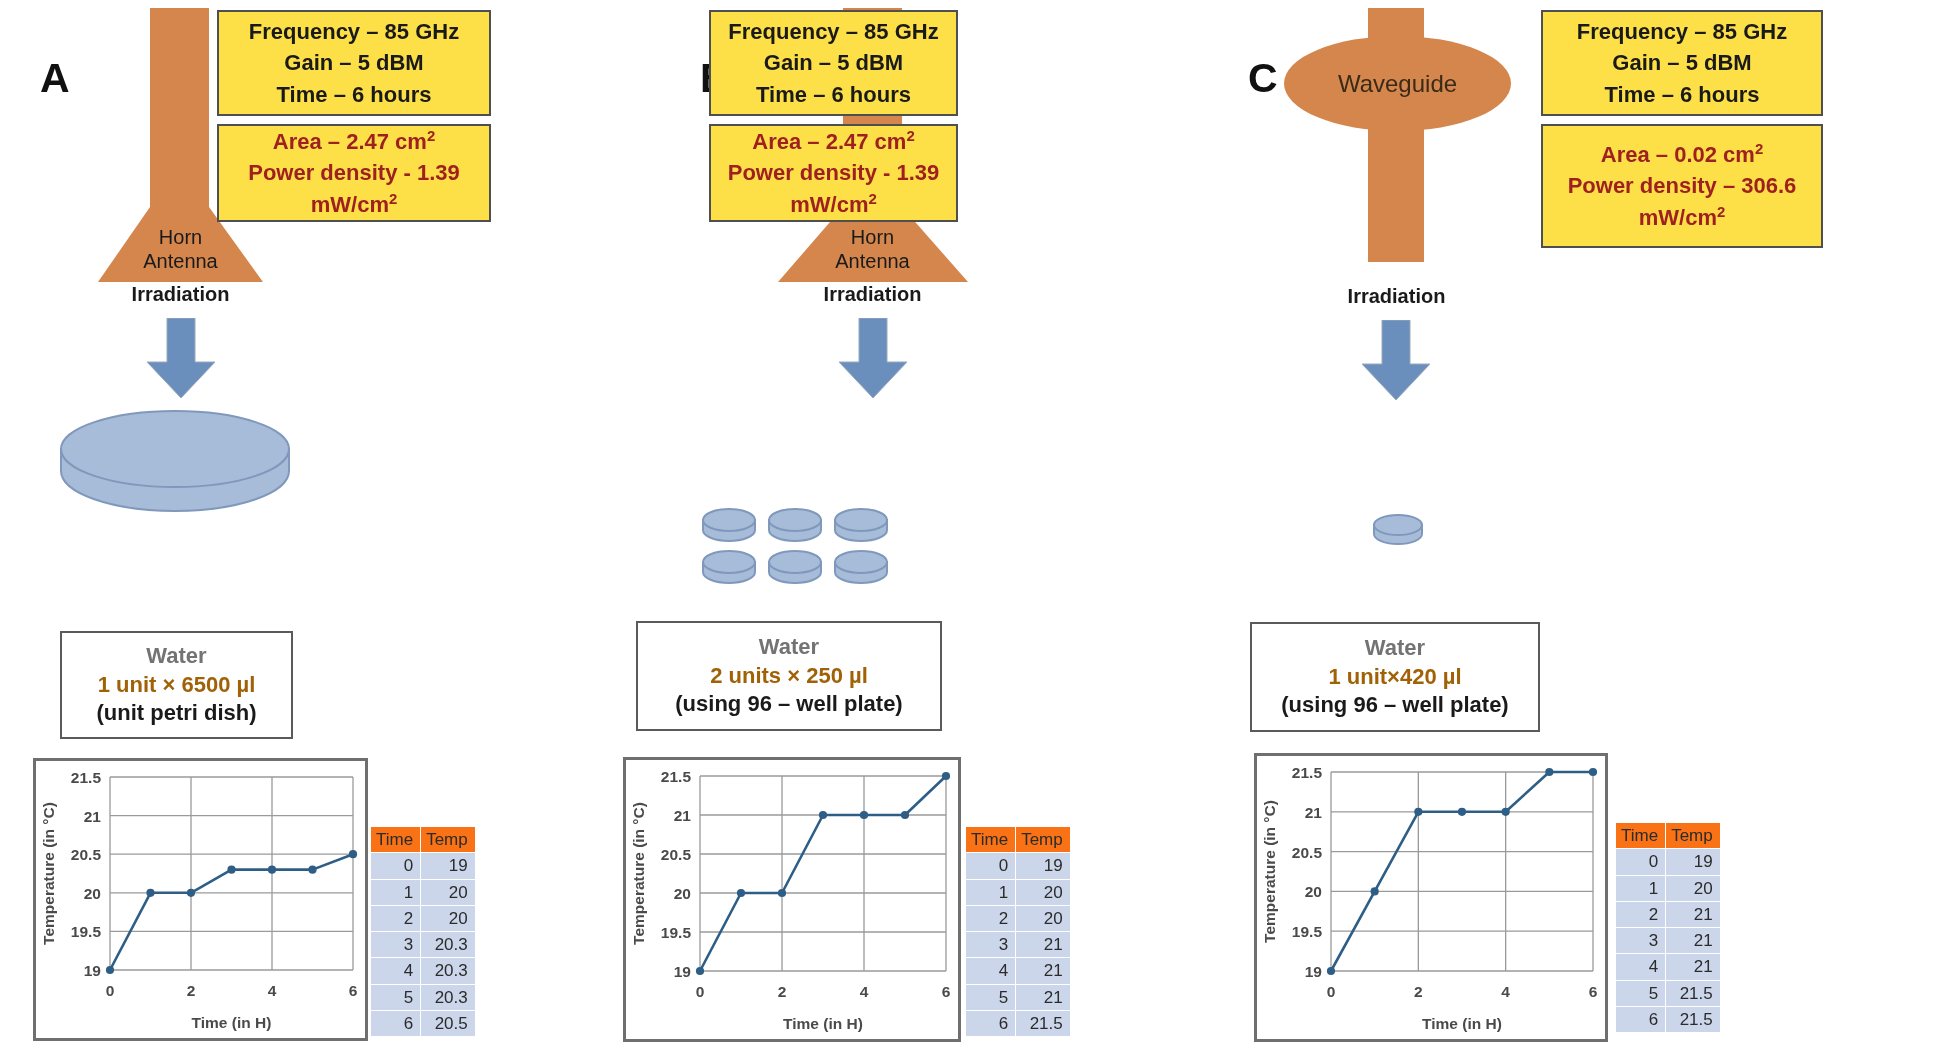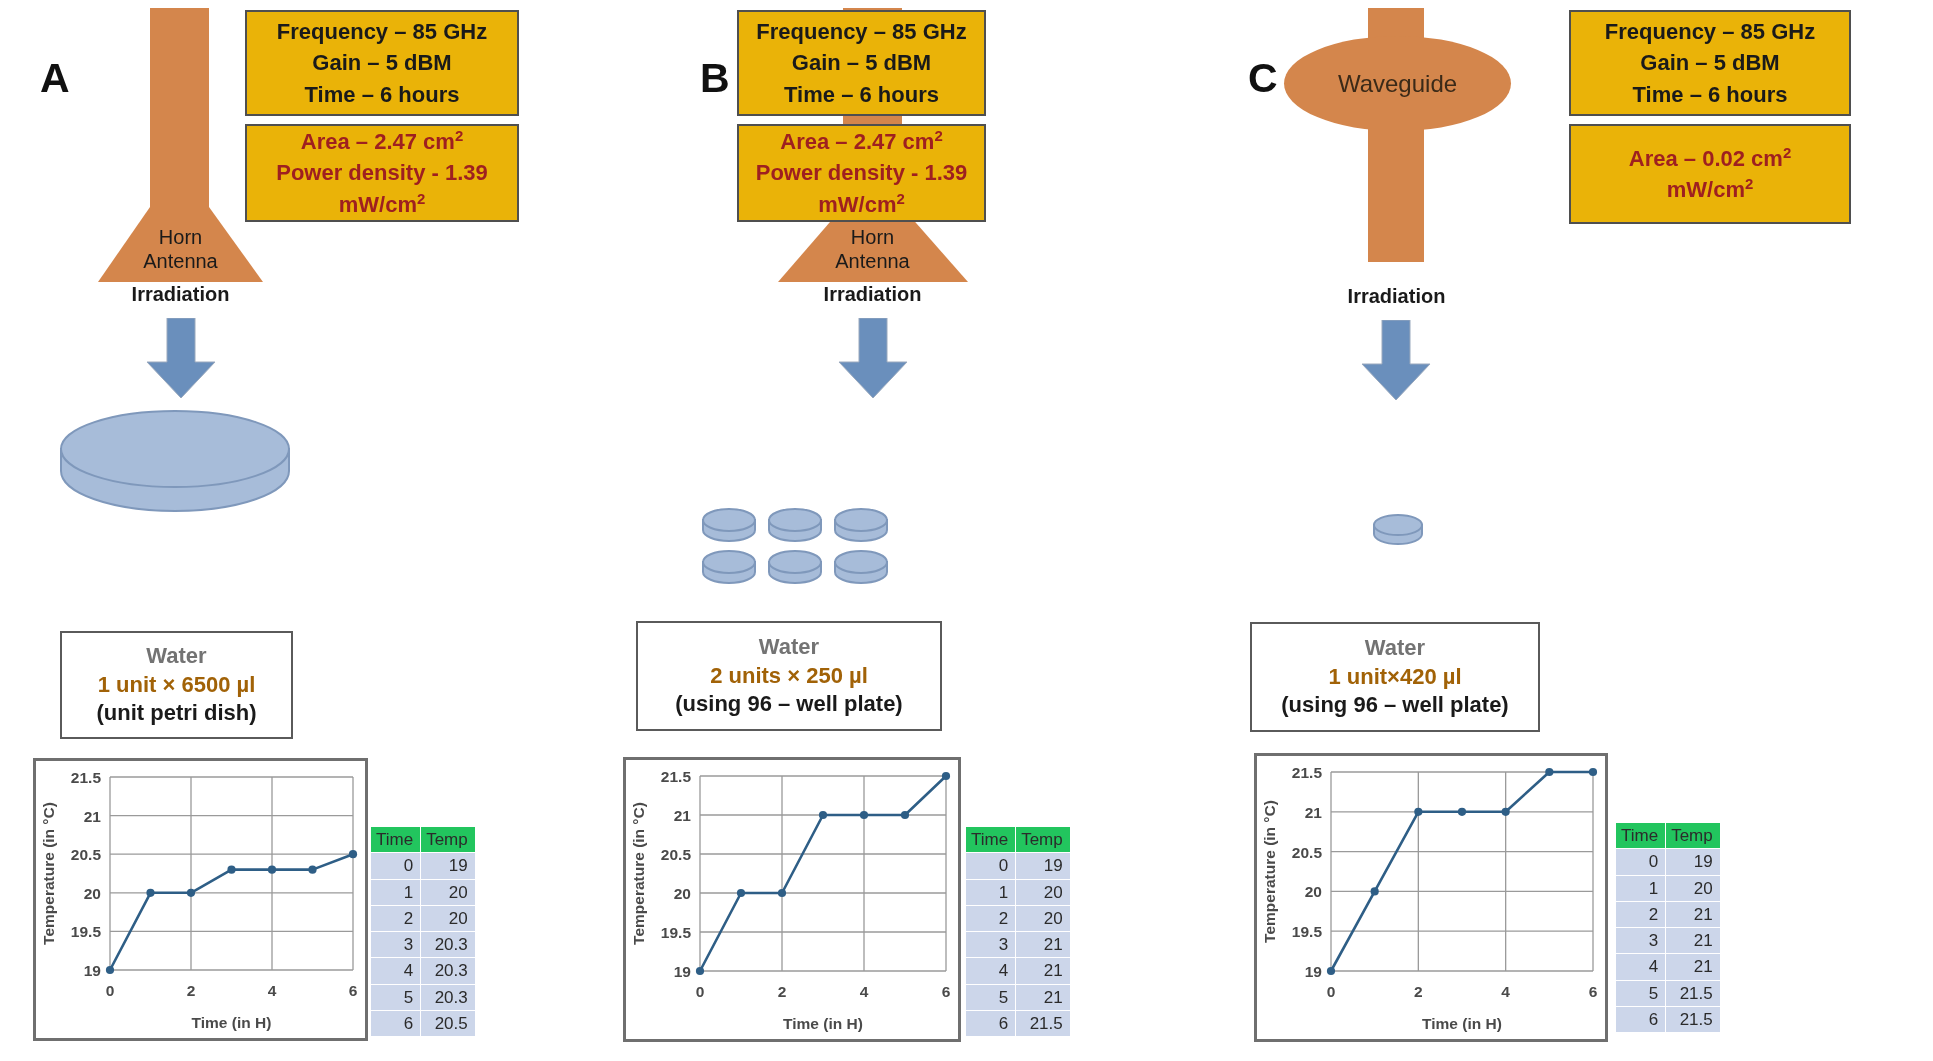--- a/index.html
+++ b/index.html
@@ -28,23 +28,23 @@
     color:#1a1a1a;line-height:1.22;
   }
   .oval{
     position:absolute;background:#d4864c;border-radius:50%;
     display:flex;align-items:center;justify-content:center;
     font-size:24px;color:#3b2a18;
   }
 
   
   .infobox{
-    position:absolute;border:2px solid #4f4f4f;background:#eab308;
+    position:absolute;border:2px solid #4f4f4f;background:#fde047;
     box-sizing:border-box;text-align:center;
-    display:flex;flex-direction:column;justify-content:center;margin-left:28px;
+    display:flex;flex-direction:column;justify-content:center;
   }
   .infobox .line{font-size:22px;font-weight:bold;line-height:1.42;}
   .black-txt .line{color:#1a1a1a;}
   .red-txt .line{color:#9e2020;}
   sup{font-size:0.68em;vertical-align:super;line-height:0;}
 
   
   .irr-label{
     position:absolute;font-size:20px;font-weight:bold;color:#1a1a1a;
     text-align:center;
@@ -72,21 +72,21 @@
 
   
   .datatable{
     position:absolute;border-collapse:collapse;background:#ccd6ea;
     font-size:17px;color:#2b2b2b;
   }
   .datatable td,.datatable th{
     border:1px solid #ffffff;padding:2px 7px 2px 7px;text-align:right;
     font-weight:normal;line-height:1.25;
   }
-  .datatable th{background:#22c55e;text-align:left;color:#2b2b2b;padding-left:5px;}
+  .datatable th{background:#f97316;text-align:left;color:#2b2b2b;padding-left:5px;}
   .datatable th.th-r{text-align:left;}
   .datatable td{background:#ccd6ea;}
 </style>
 </head>
 <body>
 
 <div class="panel" id="panel-a">
 
   <div class="panel-letter" style="left:40px;top:55px;">A</div>
 
@@ -365,24 +365,25 @@
     </div>
     <div class="waveguide-stem" style="left:108px;top:100px;width:56px;height:162px;"></div>
   </div>
 
   <div class="infobox black-txt" style="left:281px;top:10px;width:282px;height:106px;">
     <div class="line">Frequency – 85 GHz</div>
     <div class="line">Gain – 5 dBM</div>
     <div class="line">Time – 6 hours</div>
   </div>
 
-  <div class="infobox red-txt" style="left:281px;top:124px;width:282px;height:100px;">
+  <div class="infobox red-txt" style="left:281px;top:124px;width:282px;height:124px;">
     <div class="line">
       <span>Area – 0.02 cm</span><sup>2</sup>
     </div>
+    <div class="line">Power density – 306.6</div>
     <div class="line">
       <span>mW/cm</span><sup>2</sup>
     </div>
   </div>
 
   <div class="irr-label" style="left:44px;top:285px;width:185px;">Irradiation</div>
 
   <svg class="arrow" style="left:100px;top:320px;" width="72" height="82">
     <polygon points="22,0 50,0 50,44 70,44 36,80 2,44 22,44" fill="#6a8fbc" stroke="#9aa9bd" stroke-width="1"></polygon>
   </svg>

